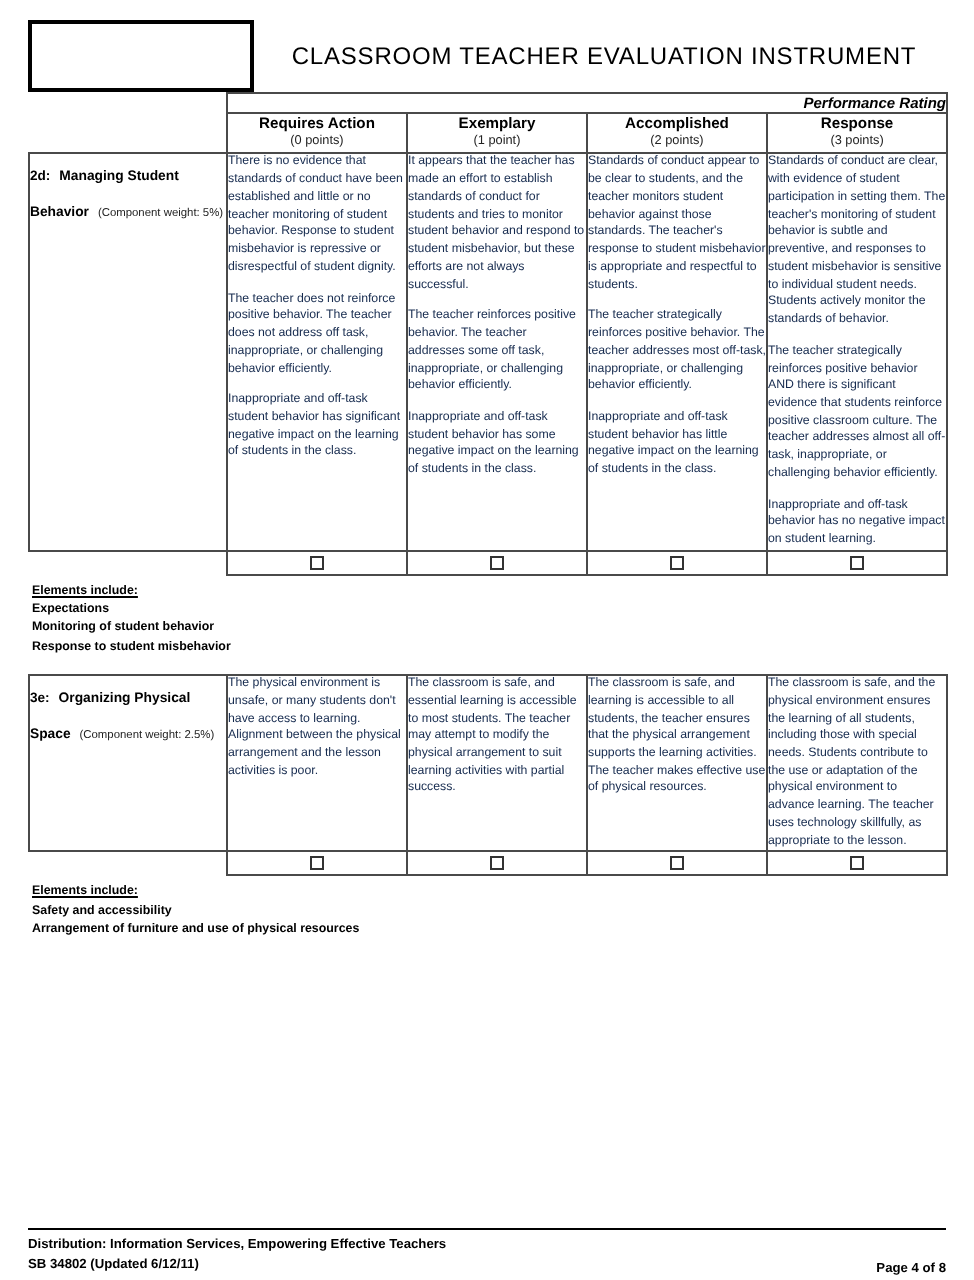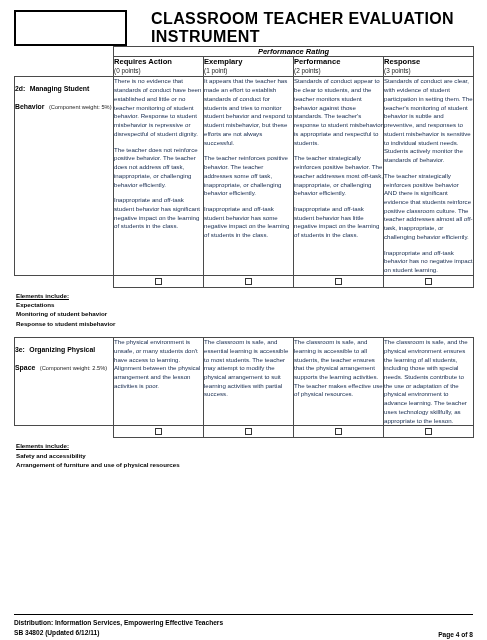--- a/index.html
+++ b/index.html
@@ -35,59 +35,59 @@
     width: 113px;
     border: 2px solid #000;
     box-sizing: border-box;
     background: #fff;
   }
   .doc-title {
     flex: 1;
     display: flex;
     align-items: center;
     justify-content: center;
-    font-size: 16px;
-    font-weight: bold;
+    font-size: 12px;
+    font-weight: normal;
     letter-spacing: 0.4px;
-    padding-left: 24px;
+    padding-left: 4px;
     color: #000;
   }
 
   
   .rubric {
     margin: 0 14px;
     border-collapse: collapse;
     width: 459px;
     table-layout: fixed;
   }
   .rubric td, .rubric th {
     border: 1px solid #4a4a4a;
     vertical-align: top;
     padding: 0;
   }
 
   .col-label  { width: 99px; }
   .col-rating { width: 90px; }
 
   .perf-head {
-    text-align: center;
+    text-align: right;
     font-size: 7.5px;
     font-style: italic;
     font-weight: bold;
     padding: 2px 0 2px 0;
     color: #000;
   }
   .blank-corner {
     border-left: none !important;
     border-top: none !important;
     border-bottom: none !important;
   }
 
   .rating-head {
-    text-align: left;
+    text-align: center;
     padding: 3px 2px 4px 2px;
   }
   .rating-head .rh-name {
     font-size: 7.6px;
     font-weight: bold;
     display: block;
     line-height: 1.25;
     color: #000;
   }
   .rating-head .rh-pts {
@@ -242,21 +242,21 @@
       <td class="blank-corner"></td>
       <td class="rating-head">
         <span class="rh-name">Requires Action</span>
         <span class="rh-pts">(0 points)</span>
       </td>
       <td class="rating-head">
         <span class="rh-name">Exemplary</span>
         <span class="rh-pts">(1 point)</span>
       </td>
       <td class="rating-head">
-        <span class="rh-name">Performance</span>
+        <span class="rh-name">Accomplished</span>
         <span class="rh-pts">(2 points)</span>
       </td>
       <td class="rating-head">
         <span class="rh-name">Response</span>
         <span class="rh-pts">(3 points)</span>
       </td>
     </tr>
 
     <tr>
       <td class="lab-cell">

